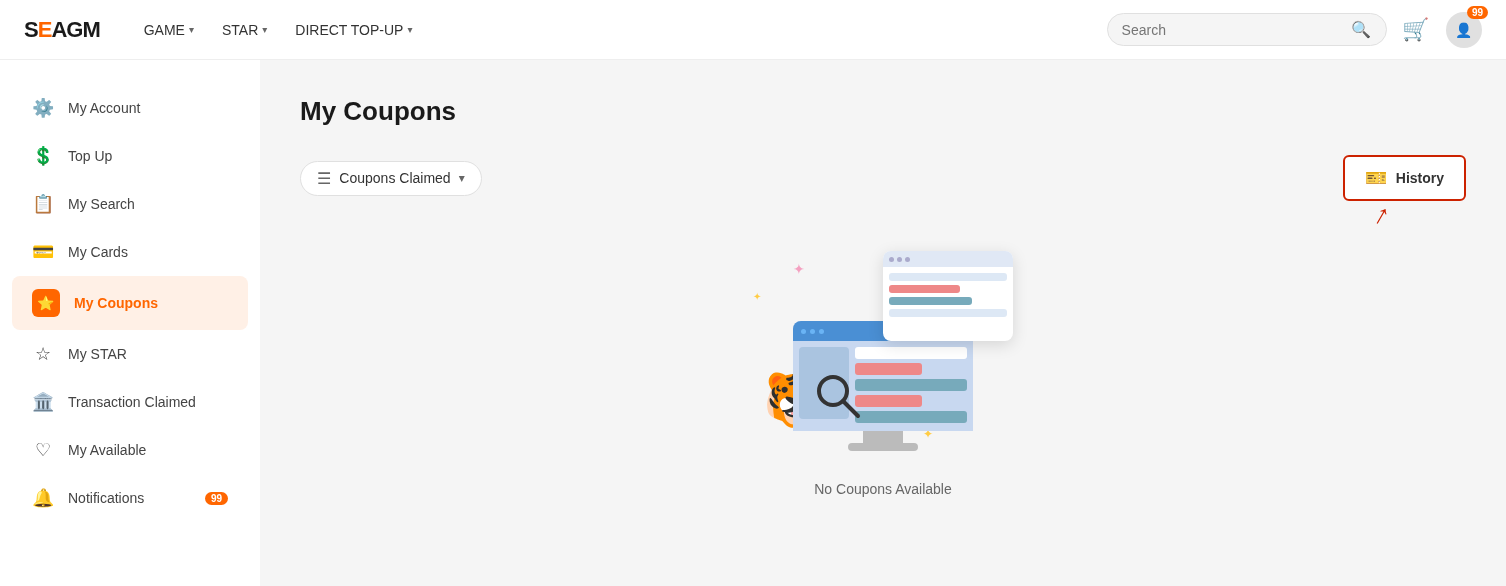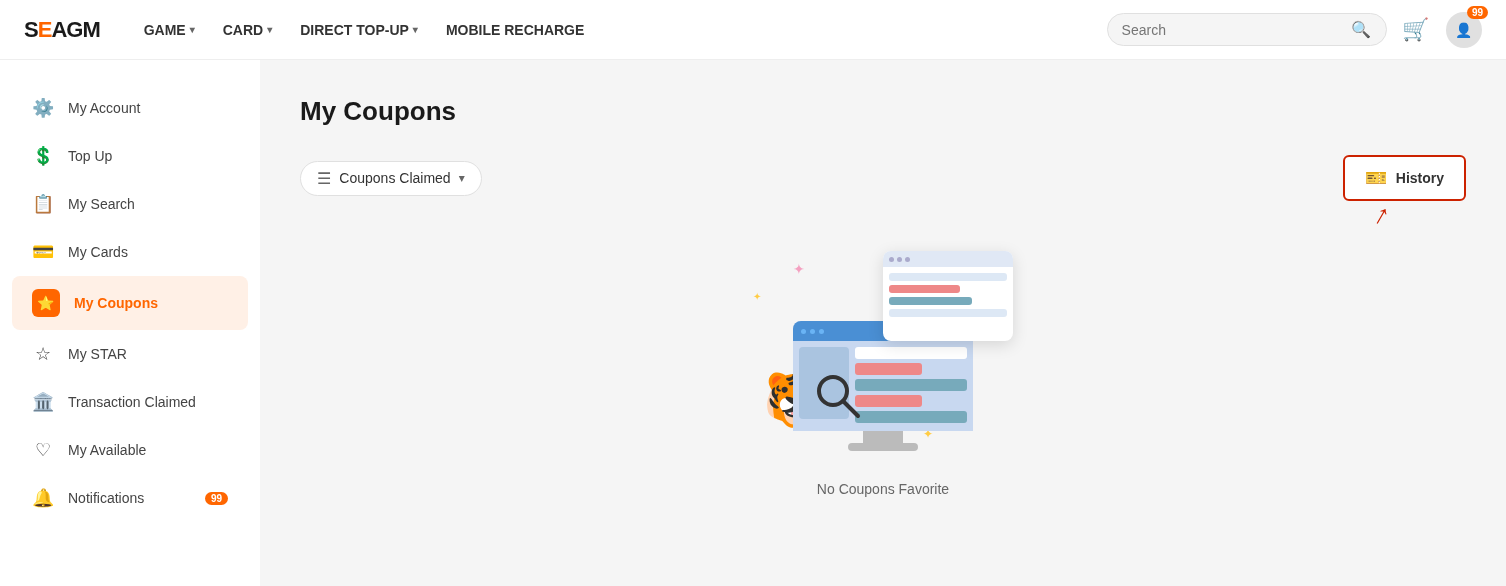--- a/index.html
+++ b/index.html
@@ -32,21 +32,21 @@
       gap: 4px;
       flex: 1;
     }
     .nav-item {
       display: flex;
       align-items: center;
       gap: 4px;
       padding: 8px 12px;
       cursor: pointer;
       font-size: 14px;
-      font-weight: 700;
+      font-weight: 400;
       color: #333;
       border-radius: 4px;
     }
     .nav-chevron { font-size: 10px; color: #666; }
     .header-right {
       display: flex;
       align-items: center;
       gap: 16px;
       margin-left: auto;
     }
@@ -348,29 +348,26 @@
 <header class="header">
   <div class="logo">
     S<span>E</span>AGM
   </div>
   <nav class="nav-menu">
     <div class="nav-item">
       <span>GAME</span>
       <span class="nav-chevron">▾</span>
     </div>
     <div class="nav-item">
-      <span>CARD</span>
+      <span>STAR</span>
       <span class="nav-chevron">▾</span>
     </div>
     <div class="nav-item">
       <span>DIRECT TOP-UP</span>
       <span class="nav-chevron">▾</span>
-    </div>
-    <div class="nav-item">
-      <span>MOBILE RECHARGE</span>
     </div>
   </nav>
   <div class="header-right">
     <div class="search-box">
       <input type="text" placeholder="Search" style="">
       <span class="search-icon-btn">🔍</span>
     </div>
     <div class="cart-icon">🛒</div>
     <div class="avatar-btn">
       <span>👤</span>
@@ -486,16 +483,16 @@
         </div>
 
         <div class="magnifier">
           <svg width="50" height="50" viewBox="0 0 50 50">
             <circle cx="20" cy="20" r="14" fill="none" stroke="#333" stroke-width="4"></circle>
             <line x1="30" y1="30" x2="45" y2="45" stroke="#333" stroke-width="4" stroke-linecap="round"></line>
           </svg>
         </div>
       </div>
 
-      <p class="empty-text">No Coupons Favorite</p>
+      <p class="empty-text">No Coupons Available</p>
     </div>
   </main>
 </div>
 
 </body></html>

